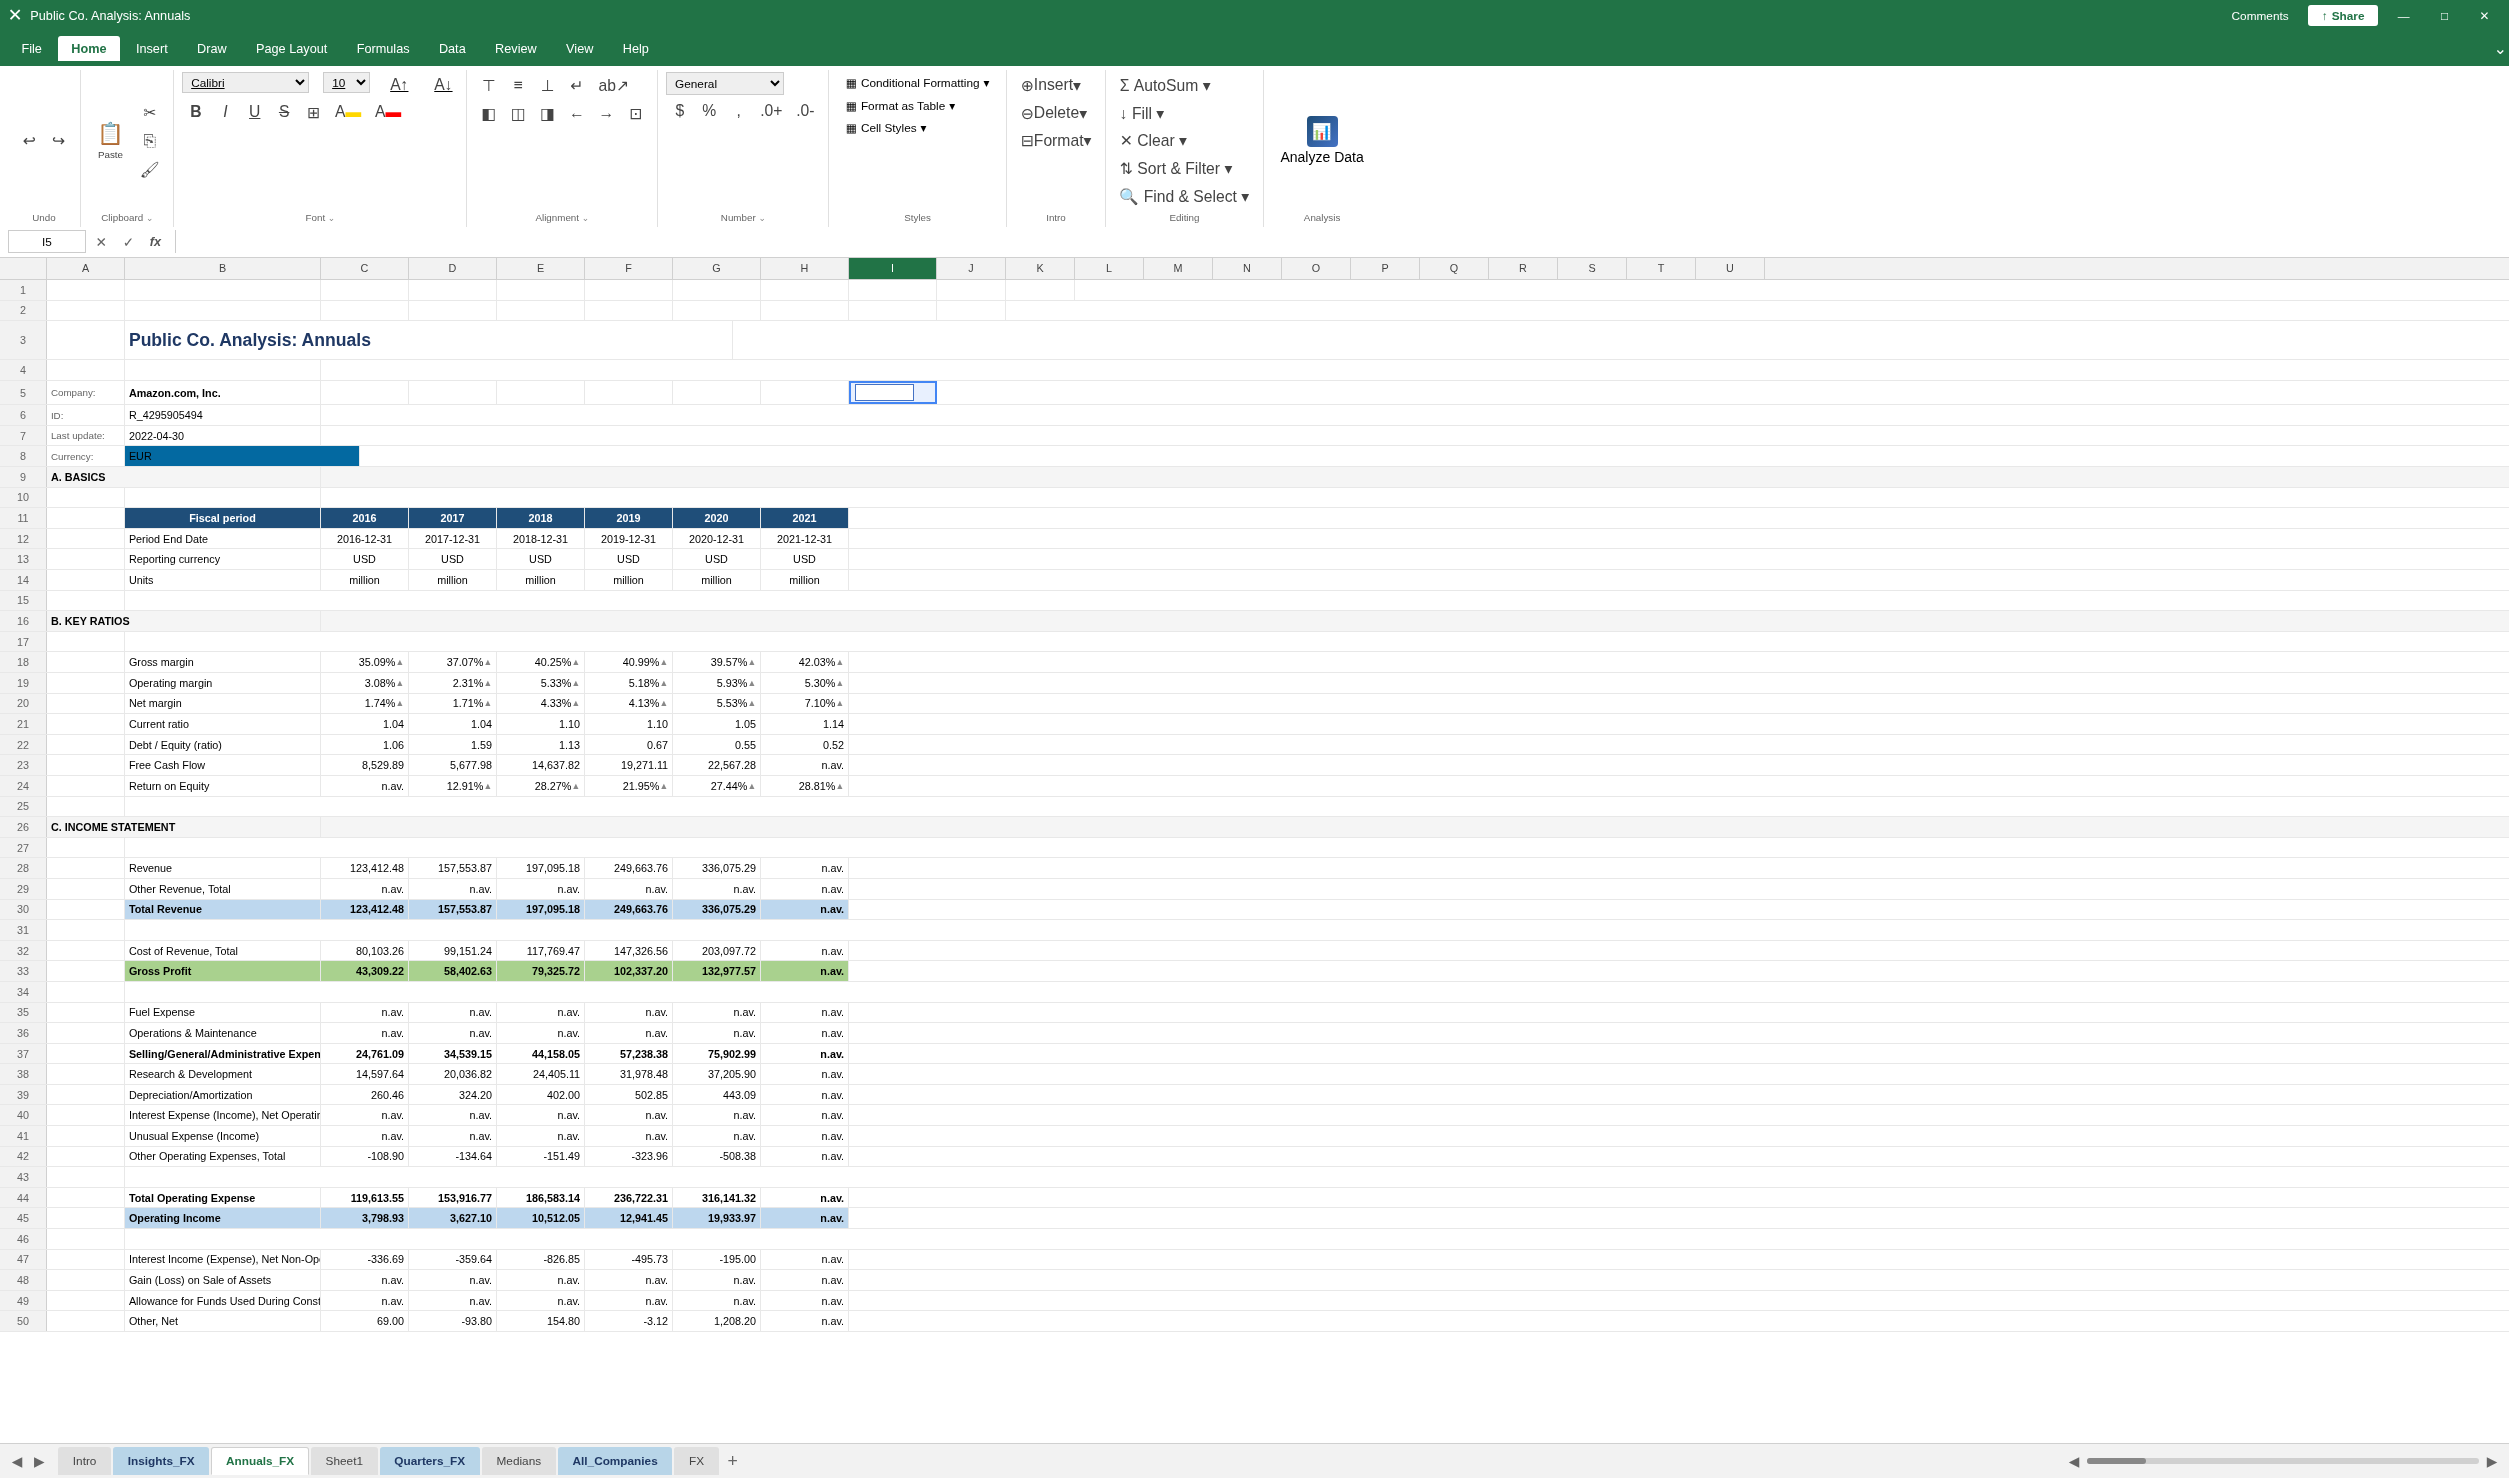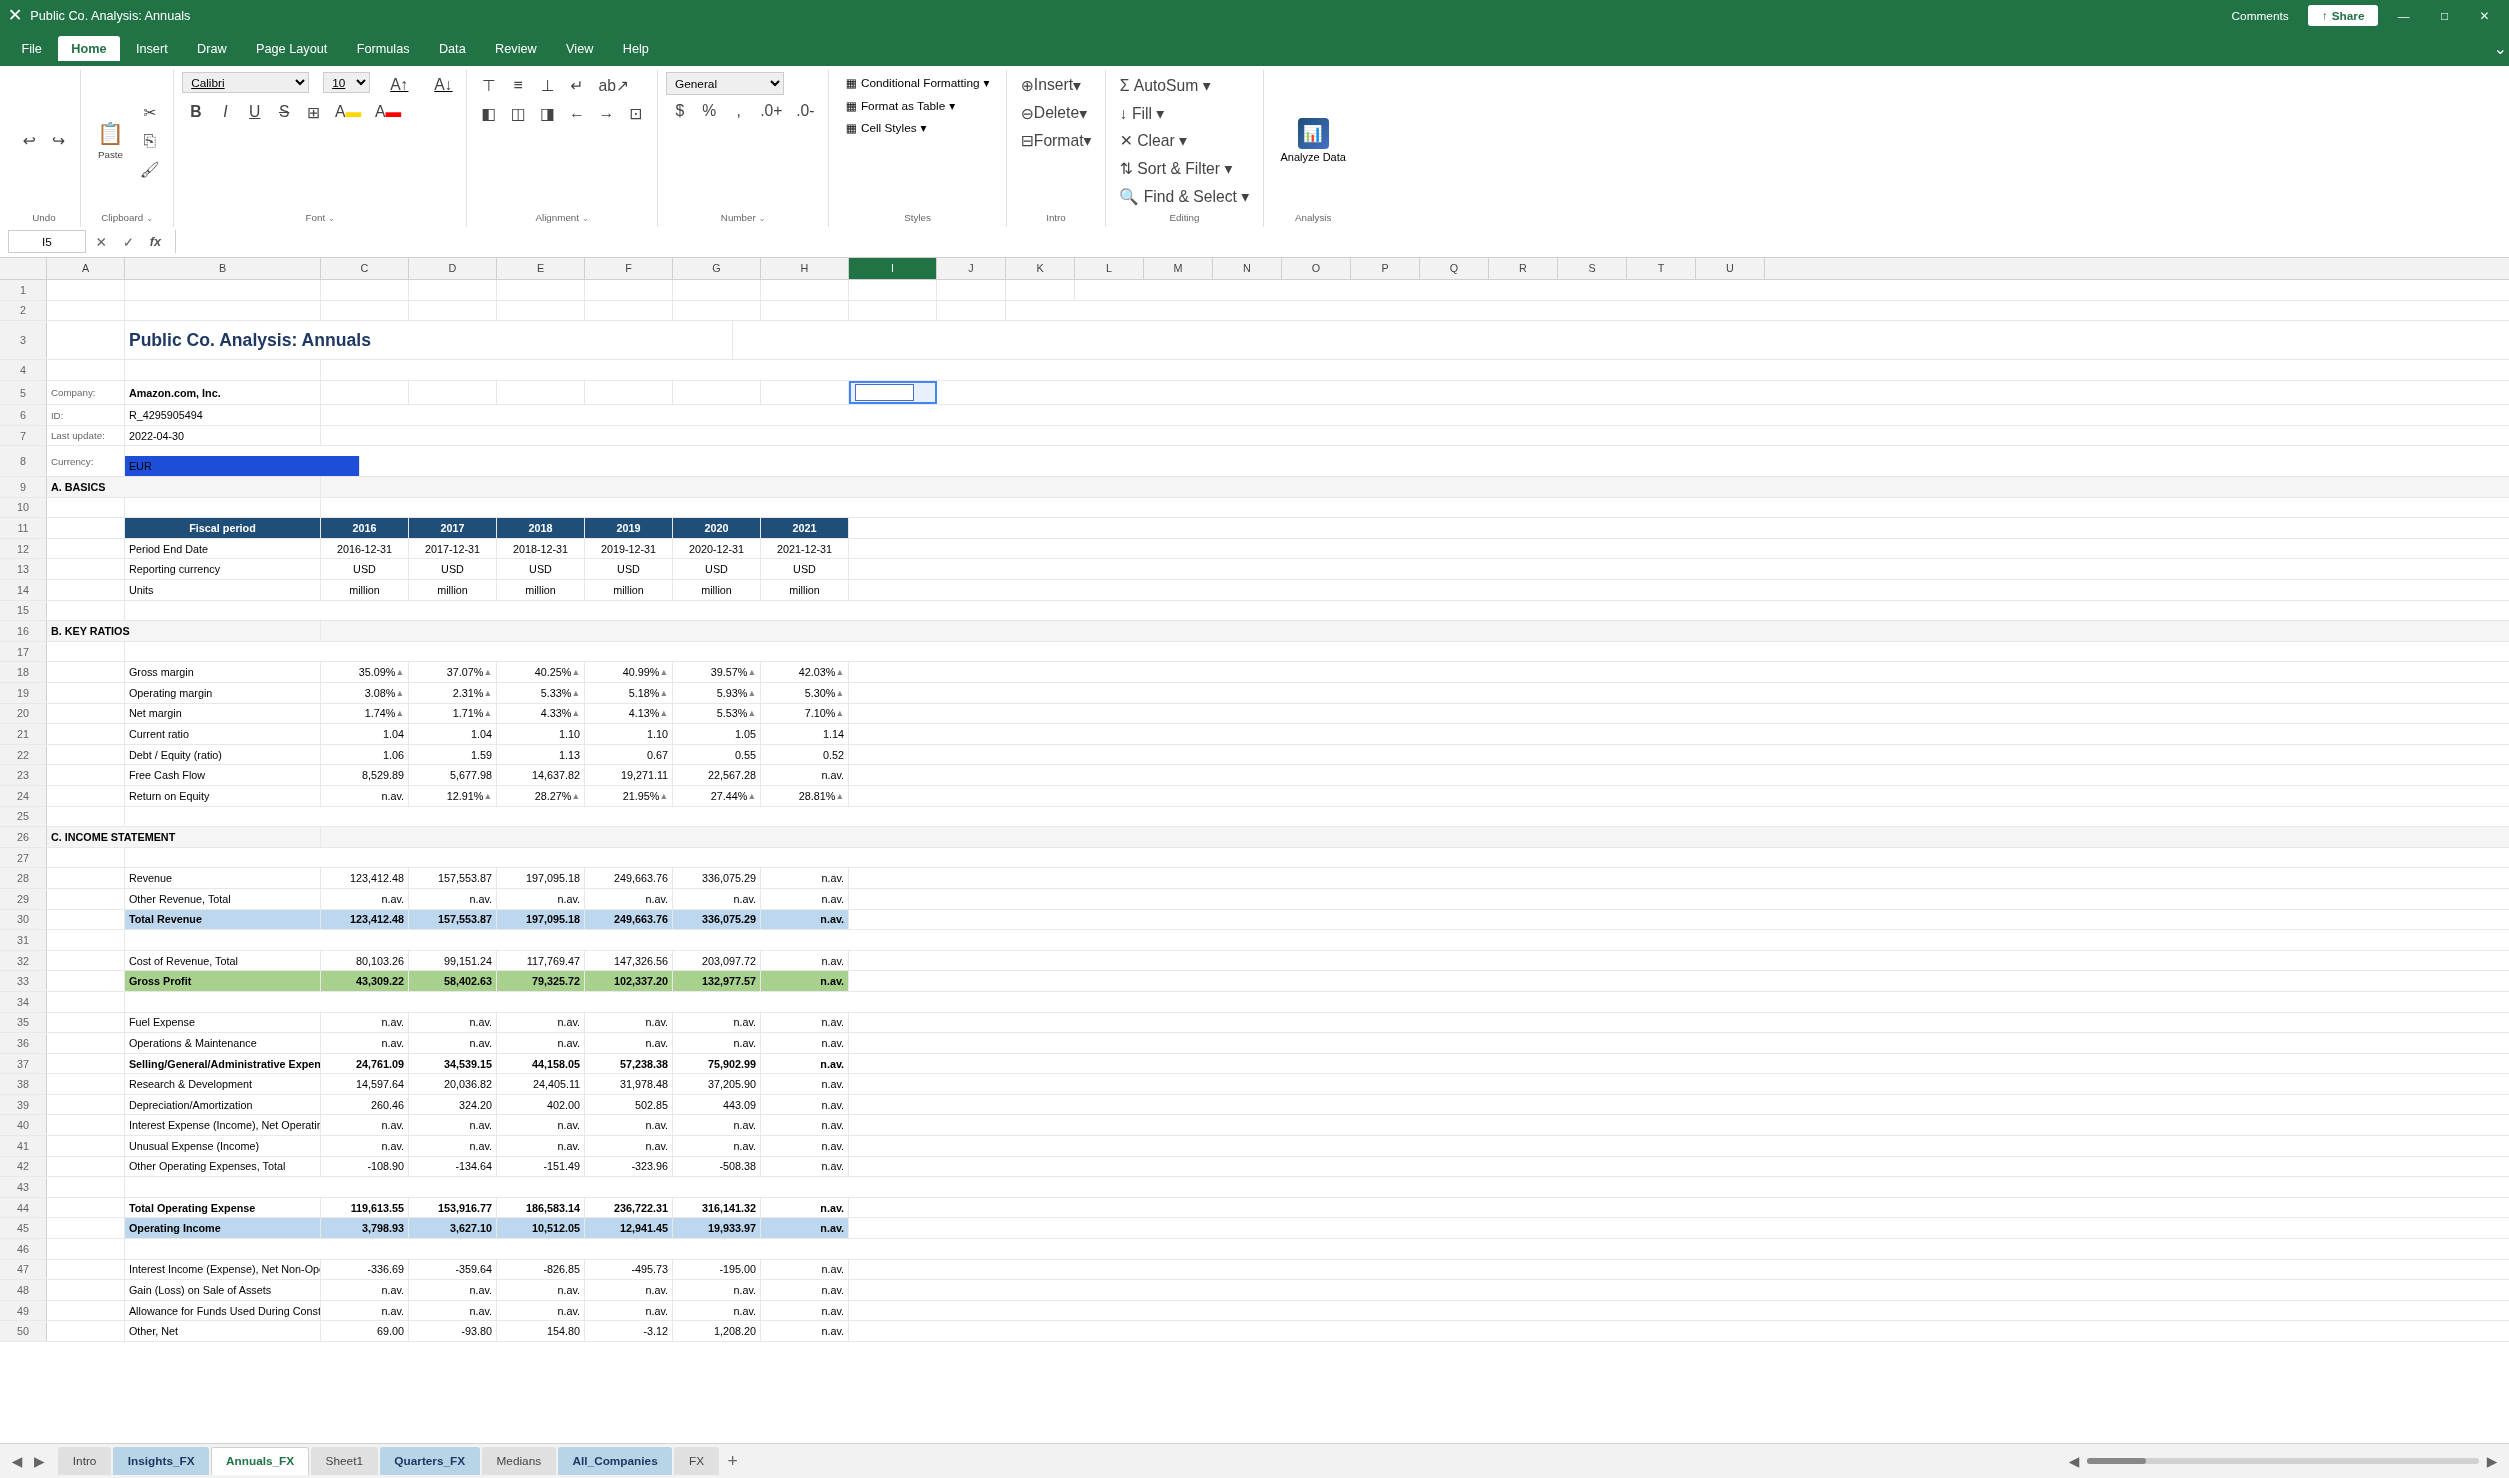--- a/index.html
+++ b/index.html
@@ -52,21 +52,21 @@
     .cell.selected { background: #e8f0fe; outline: 2px solid #4285f4; outline-offset: -2px; }
     .cell.header-cell { background: #1f4e79; color: white; font-weight: bold; justify-content: center; }
     .cell.blue-row { background: #bdd7ee; }
     .cell.green-row { background: #a9d18e; }
     .cell.section-header { font-weight: bold; font-size: 10.8px; }
     .cell.bold { font-weight: bold; }
     .cell.center { justify-content: center; }
     .cell.right { justify-content: flex-end; }
     .cell.title-cell { font-size: 17.6px; font-weight: bold; color: #1f3864; }
     .cell.label-cell { color: #666; font-size: 9.8px; }
-    .cell.yellow-bg { background: #1d4ed8; margin-top: 10px; }
+    .cell.yellow-bg { background: #0369a1; }
     
     
     .tab-bar { height: 35px; background: #f2f2f2; border-top: 1px solid #d0d0d0; display: flex; align-items: center; padding: 0 7.8px; gap: 2px; overflow: hidden; }
     .sheet-tab { padding: 5.9px 13.7px; font-size: 11.8px; cursor: pointer; border: 1px solid transparent; border-radius: 2.9px 2.9px 0 0; background: #e0e0e0; color: #444; }
     .sheet-tab.active { background: white; border-color: #d0d0d0 #d0d0d0 transparent; color: #217346; font-weight: 600; }
     .add-sheet-btn { width: 23.5px; height: 23.5px; border: none; background: transparent; cursor: pointer; font-size: 17.6px; color: #666; display: flex; align-items: center; justify-content: center; border-radius: 50%; }
     .tab-nav { display: flex; align-items: center; gap: 3.9px; margin-right: 7.8px; }
     .tab-nav-btn { background: transparent; border: none; cursor: pointer; font-size: 13.7px; color: #666; padding: 2px 3.9px; }
     
     
@@ -285,21 +285,21 @@
       <button class="tb-btn">⇅ Sort &amp; Filter ▾</button>
       <button class="tb-btn">🔍 Find &amp; Select ▾</button>
     </div>
     <div class="ribbon-group-label">Editing</div>
   </div>
 
   <div class="ribbon-group">
     <div class="ribbon-group-content">
       <button class="analyze-btn">
         <div class="analyze-icon">📊</div>
-        <span style="font-size:11px;text-align:center;">Analyze Data</span>
+        <span style="font-size:14px;text-align:center;">Analyze Data</span>
       </button>
     </div>
     <div class="ribbon-group-label">Analysis</div>
   </div>
 </div>
 
 <div class="formula-bar">
   <input class="cell-ref" type="text" value="I5" style="">
   <button class="formula-btn">✕</button>
   <button class="formula-btn">✓</button>

